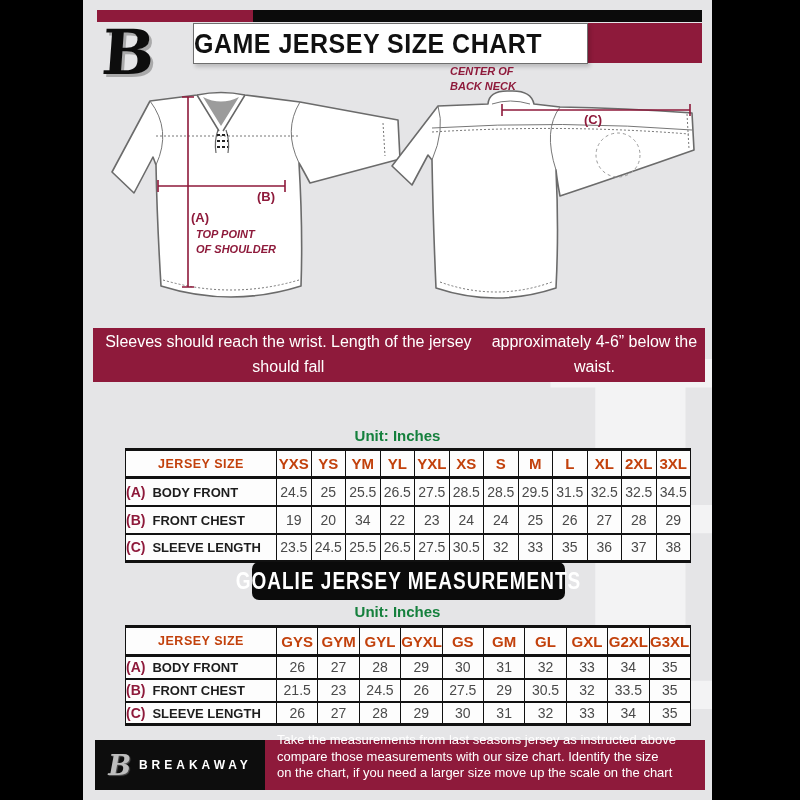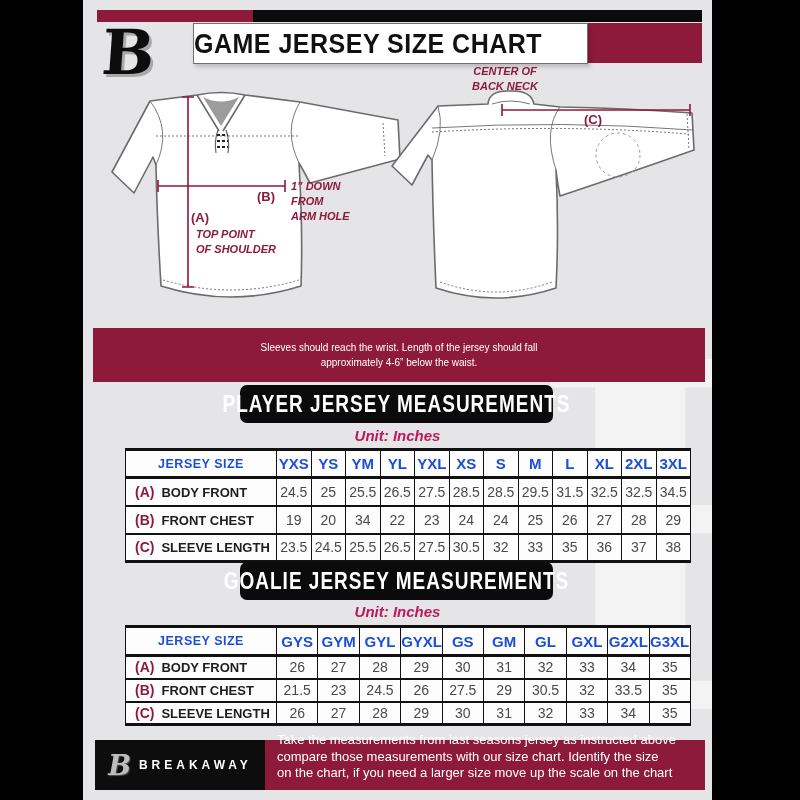--- a/index.html
+++ b/index.html
@@ -21,36 +21,36 @@
   .titlecap{left:586px;top:23px;width:116px;height:40px;background:#8e1a3b;z-index:2;}
   .brand-logo{left:102px;top:22px;font-family:"DejaVu Serif",serif;font-weight:bold;font-size:62px;
               line-height:1;color:#0d0d0d;text-shadow:3px 3px 0 rgba(120,120,120,.55);transform:skewX(-4deg);z-index:3;}
   
   .ann{color:#8e1a3b;z-index:3;}
   .ann-note{font-style:italic;font-weight:bold;font-size:11px;line-height:15px;white-space:pre-line;}
   .ann-letter{font-weight:bold;font-size:13px;}
   .diagram-svg{left:83px;top:60px;z-index:2;}
   
   .notice{left:93px;top:328px;width:612px;height:54px;background:#8e1a3b;color:#fff;z-index:2;
-          display:flex;flex-direction:column;align-items:center;justify-content:center;
-          font-size:10px;line-height:1.55;text-align:center;}
+          display:flex;flex-direction:row;align-items:center;justify-content:center;
+          font-size:16px;line-height:1.55;text-align:center;}
   
   .section-bar{left:240px;width:313px;height:38px;background:#0b0b0b;border-radius:7px;z-index:2;
                display:flex;align-items:center;justify-content:center;}
   .section-bar span{color:#fff;font-weight:bold;font-size:19px;letter-spacing:1px;transform:scaleY(1.25);white-space:nowrap;}
-  .unit{left:83px;width:629px;text-align:center;font-style:italic;font-weight:bold;font-size:15px;color:#be185d;z-index:2;}
+  .unit{left:83px;width:629px;text-align:center;font-weight:bold;font-size:15px;color:#15803d;z-index:2;}
   
   .tablebox{left:125px;width:565px;z-index:2;}
   table.meas{border-collapse:collapse;table-layout:fixed;width:565px;background:#fdfdfd;
              border-top:3px solid #111;border-bottom:3px solid #111;border-left:1px solid #111;border-right:1px solid #111;}
   table.meas th,table.meas td{border-left:1px solid #111;border-right:1px solid #111;text-align:center;padding:0;overflow:hidden;}
-  table.meas thead th{border-bottom:3px solid #111;font-weight:bold;font-size:15px;color:#1d4ed8;}
+  table.meas thead th{border-bottom:3px solid #111;font-weight:bold;font-size:15px;color:#c2410c;}
   table.meas thead th.corner{font-size:12.5px;letter-spacing:.5px;}
   table.meas tbody td{border-top:2px solid #111;font-size:14px;color:#4a4a4a;}
-  table.meas tbody td.rowlabel{text-align:left;padding-left:9px;font-size:13px;font-weight:bold;color:#1d1d1d;}
+  table.meas tbody td.rowlabel{text-align:left;padding-left:0;font-size:13px;font-weight:bold;color:#1d1d1d;}
   table.meas tbody td.rowlabel .letter{color:#8e1a3b;font-weight:bold;margin-right:7px;font-size:14px;}
   .player-table tr{height:28px;}
   .goalie-table thead tr{height:29px;}
   .goalie-table tbody tr{height:23px;}
   
   .footer-black{left:95px;top:740px;width:170px;height:50px;background:#0d0d0d;z-index:2;
                 display:flex;align-items:center;justify-content:center;gap:8px;}
   .footer-black .b{font-family:"DejaVu Serif",serif;font-weight:bold;font-style:italic;font-size:27px;
                    color:#bdbdbd;line-height:1;text-shadow:1px 1px 1px #555;}
   .footer-black .bw{color:#fff;font-weight:bold;font-size:12px;letter-spacing:4px;text-align:center;}
@@ -103,39 +103,33 @@
       <circle cx="535" cy="95" r="22" stroke-dasharray="3,3" stroke="#999"></circle>
       <path d="M357,222 Q413,242 469,222" stroke-dasharray="2,2"></path>
     </g>
     <g stroke="#8e1a3b" stroke-width="1.6" fill="none">
       <path d="M105,37 L105,227 M99,37 L111,37 M99,227 L111,227"></path>
       <path d="M75,126 L202,126 M75,120 L75,132 M202,120 L202,132"></path>
       <path d="M419,50 L607,50 M419,44 L419,56 M607,44 L607,56"></path>
     </g>
   </svg>
 
-  <div class="abs ann ann-note" style="left:450px;top:64px;width:110px;text-align:center;">CENTER OF
+  <div class="abs ann ann-note" style="left:450px;top:64px;width:110px;">CENTER OF
 BACK NECK</div>
   <div class="abs ann ann-letter" style="left:584px;top:112px;">(C)</div>
   <div class="abs ann ann-letter" style="left:257px;top:189px;">(B)</div>
-  <div class="abs ann ann-note" style="left:291px;top:179px;">1” DOWN
-FROM
-ARM HOLE</div>
   <div class="abs ann ann-letter" style="left:191px;top:210px;">(A)</div>
   <div class="abs ann ann-note" style="left:196px;top:227px;">TOP POINT
 OF SHOULDER</div>
 
   <div class="abs notice">
     <span>Sleeves should reach the wrist. Length of the jersey should fall</span>
     <span>approximately 4-6” below the waist.</span>
   </div>
 
-  <div class="abs section-bar" style="top:385px;">
-    <span>PLAYER JERSEY MEASUREMENTS</span>
-  </div>
   <div class="abs unit" style="top:427px;">Unit: Inches</div>
   <div class="abs tablebox player-table" style="top:448px;">
       <table class="meas">
         <colgroup>
           <col style="width: 151px;">
           <col style="width: 34.5px;">
           <col style="width: 34.5px;">
           <col style="width: 34.5px;">
           <col style="width: 34.5px;">
           <col style="width: 34.5px;">
@@ -207,21 +201,21 @@
             <td>33</td>
             <td>35</td>
             <td>36</td>
             <td>37</td>
             <td>38</td>
           </tr>
         </tbody>
       </table>
     </div>
 
-  <div class="abs section-bar" style="top:562px;">
+  <div class="abs section-bar" style="top:562px;margin-left:12px;">
     <span>GOALIE JERSEY MEASUREMENTS</span>
   </div>
   <div class="abs unit" style="top:603px;">Unit: Inches</div>
   <div class="abs tablebox goalie-table" style="top:625px;">
       <table class="meas">
         <colgroup>
           <col style="width: 151px;">
           <col style="width: 41.4px;">
           <col style="width: 41.4px;">
           <col style="width: 41.4px;">

